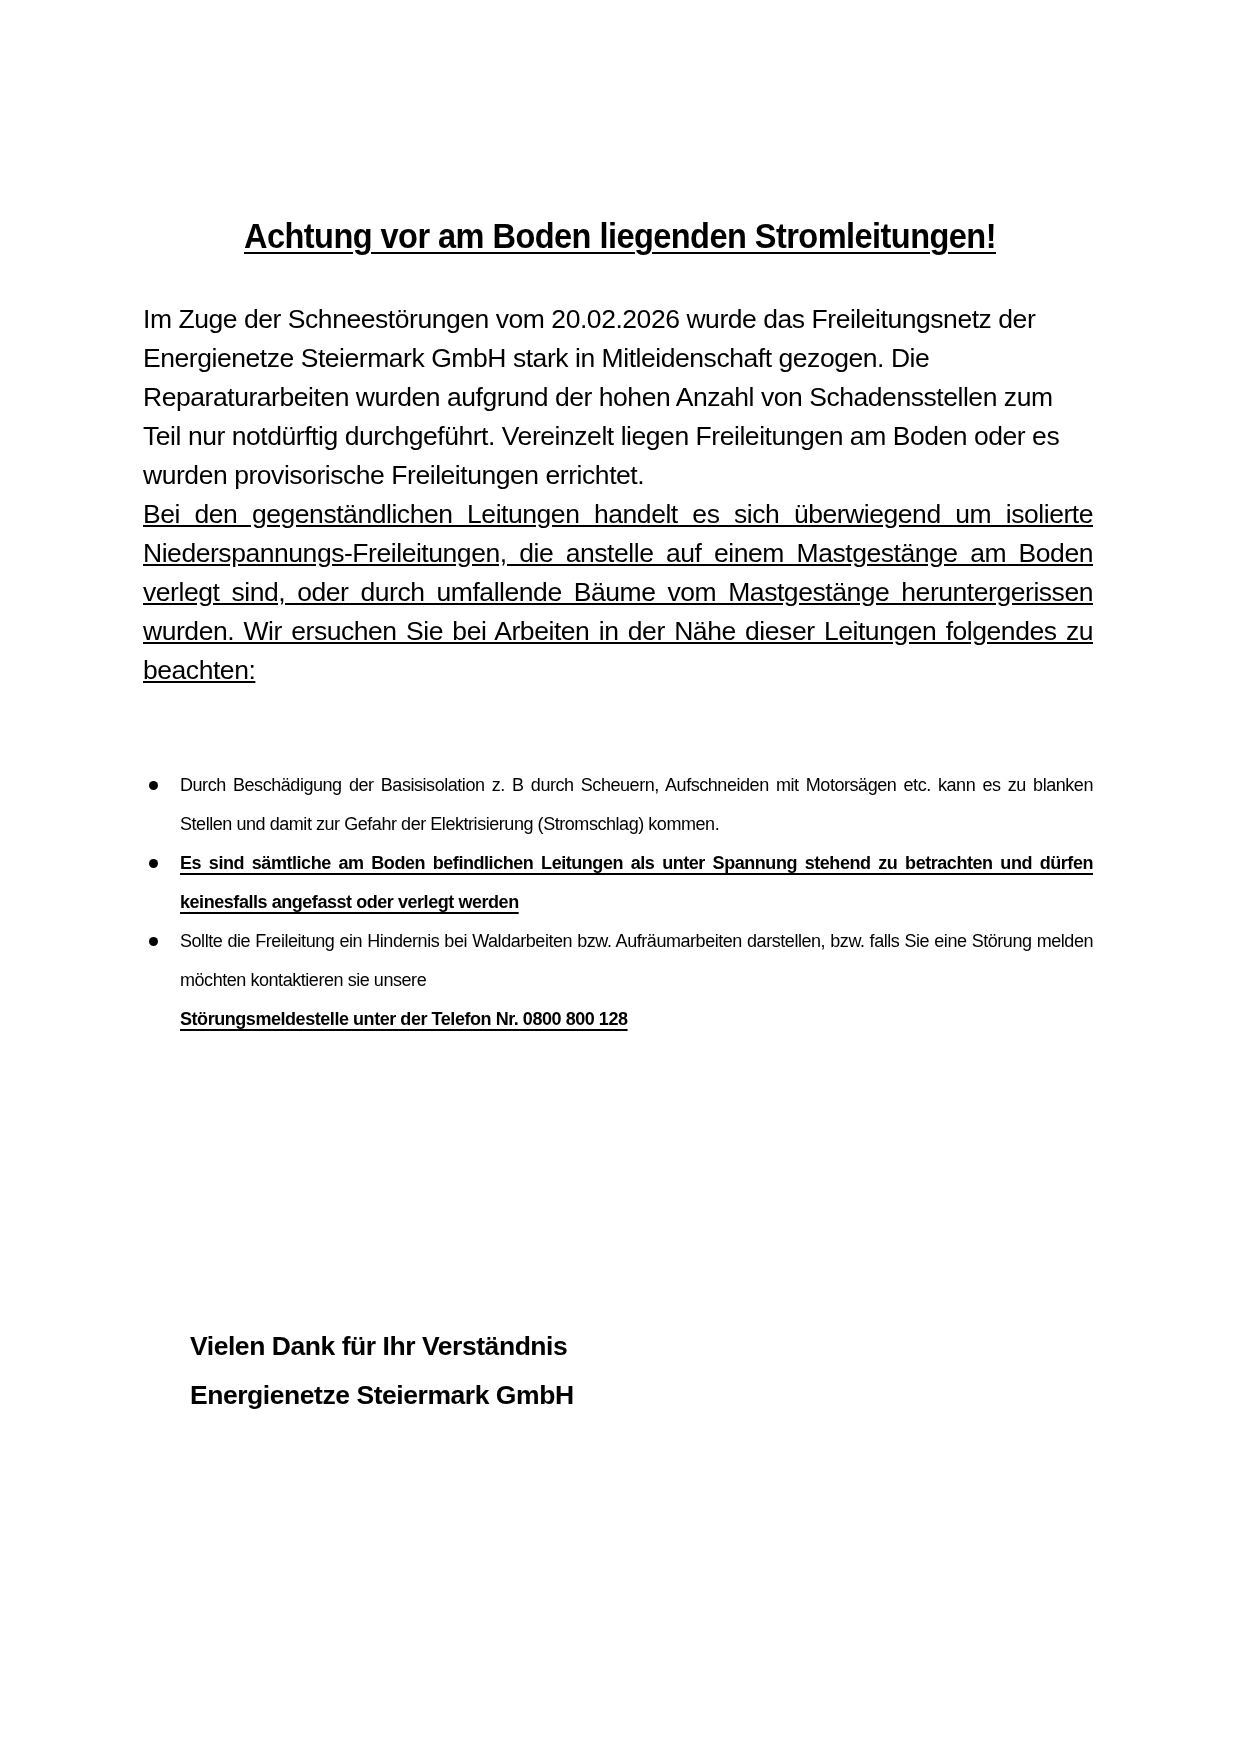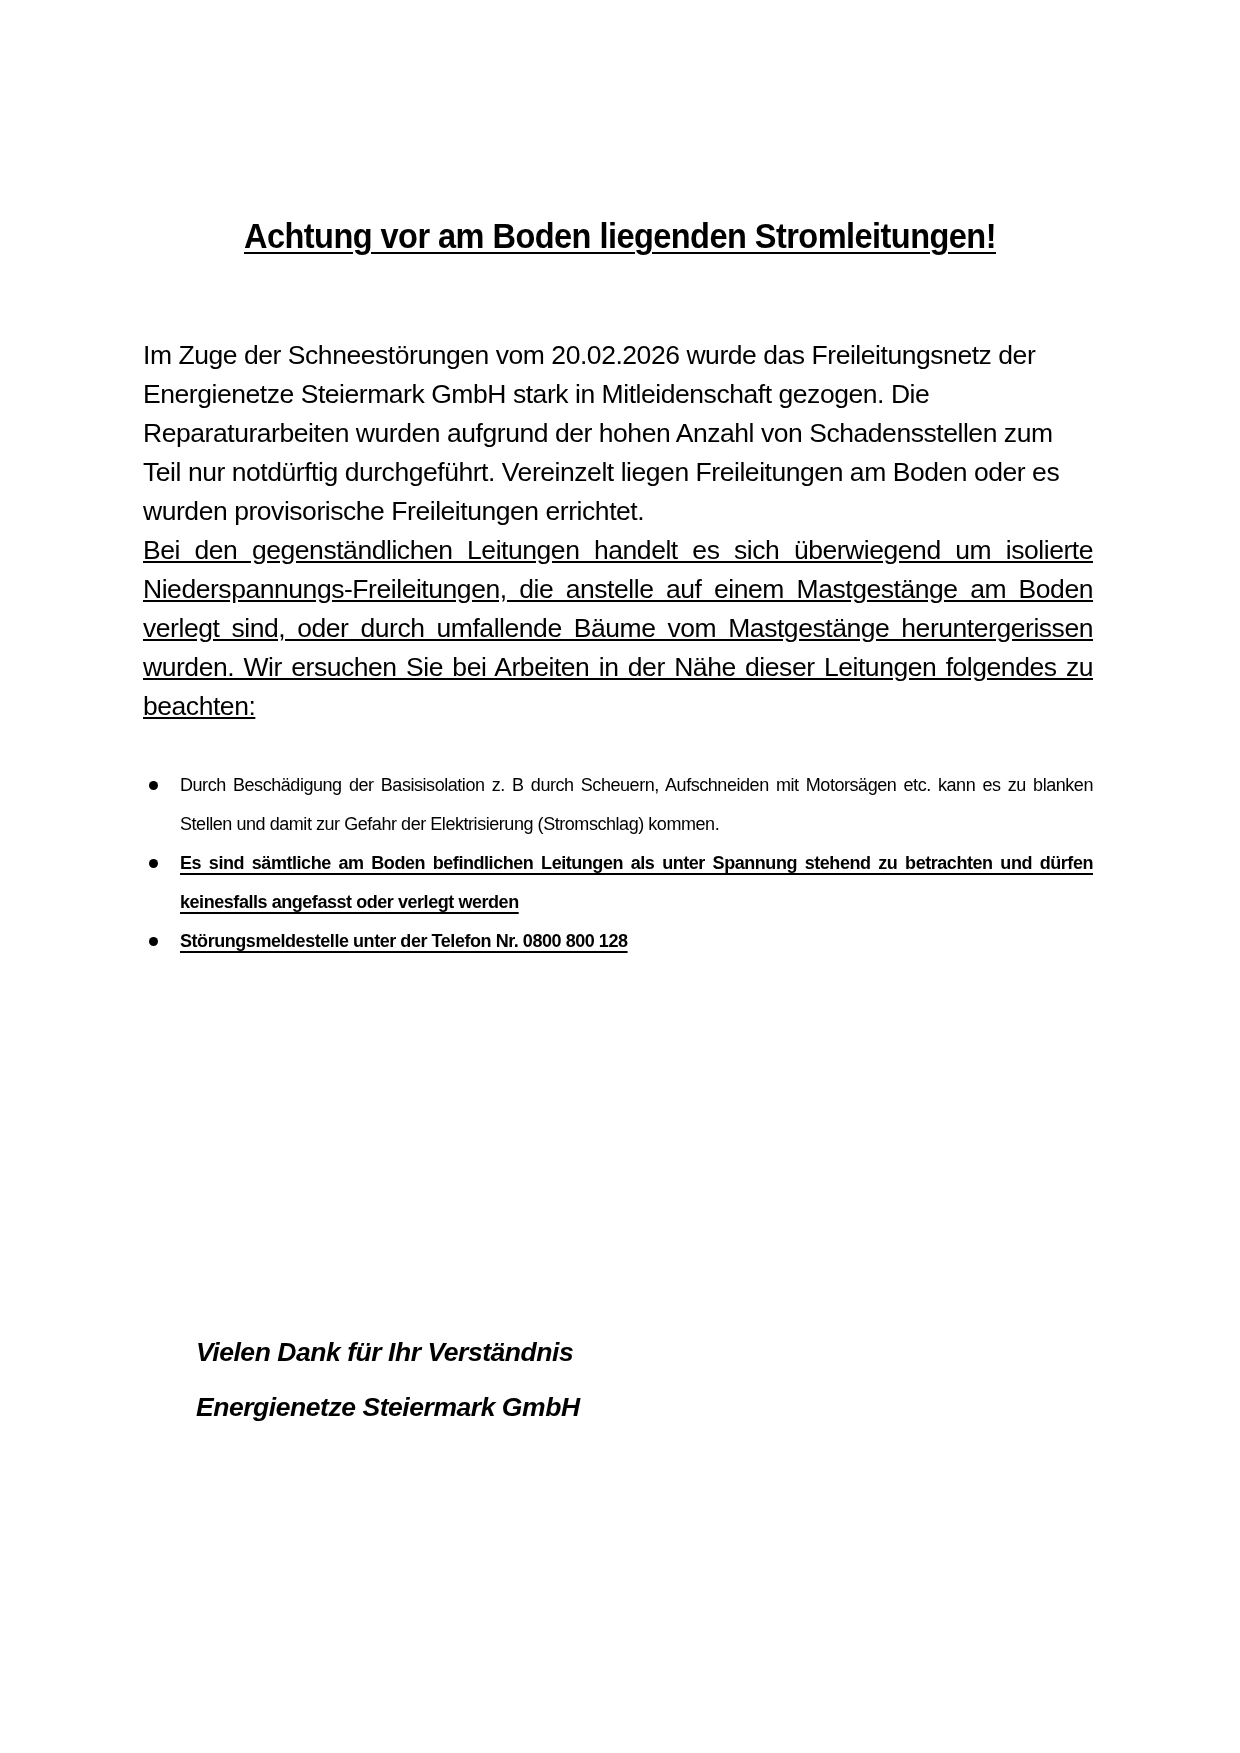--- a/index.html
+++ b/index.html
@@ -49,21 +49,20 @@
       letter-spacing: -0.45px;
     }
     .intro {
       top: 300px;
     }
     .intro p {
       margin: 0;
     }
     .intro .p1 {
       text-align: left;
-      margin-top: 36px;
     }
     .intro .p2 {
       text-align: justify;
       text-align-last: left;
       text-decoration: underline;
     }
     .bullets {
       position: absolute;
       left: 143px;
       width: 950px;
@@ -109,22 +108,21 @@
     .closing {
       position: absolute;
       left: 180px;
       top: 1317px;
       font-size: 26.5px;
       line-height: 39px;
       font-weight: bold;
       letter-spacing: -0.45px;
     }
     .closing div {
-      margin: 16px;
-      font-style: italic;
+      margin: 10px;
     }
   </style>
 </head>
 <body>
 
 <div class="page">
 
   <h1 class="title">Achtung vor am Boden liegenden Stromleitungen!</h1>
 
   <div class="body-text intro">
@@ -136,20 +134,21 @@
     <li class="bullet">
       <span class="bullet-dot"></span>
       <span>Durch Beschädigung der Basisisolation z. B durch Scheuern, Aufschneiden mit Motorsägen etc. kann es zu blanken Stellen und damit zur Gefahr der Elektrisierung (Stromschlag) kommen.</span>
     </li>
     <li class="bullet">
       <span class="bullet-dot"></span>
       <span class="bold-u">Es sind sämtliche am Boden befindlichen Leitungen als unter Spannung stehend zu betrachten und dürfen keinesfalls angefasst oder verlegt werden</span>
     </li>
     <li class="bullet">
       <span class="bullet-dot"></span>
+      <span>Sollte die Freileitung ein Hindernis bei Waldarbeiten bzw. Aufräumarbeiten darstellen, bzw. falls Sie eine Störung melden möchten kontaktieren sie unsere</span>
       <span class="phone-line">Störungsmeldestelle unter der Telefon Nr. 0800 800 128</span>
     </li>
   </ul>
 
   <div class="closing">
     <div>Vielen Dank für Ihr Verständnis</div>
     <div>Energienetze Steiermark GmbH</div>
   </div>
 
 </div>

